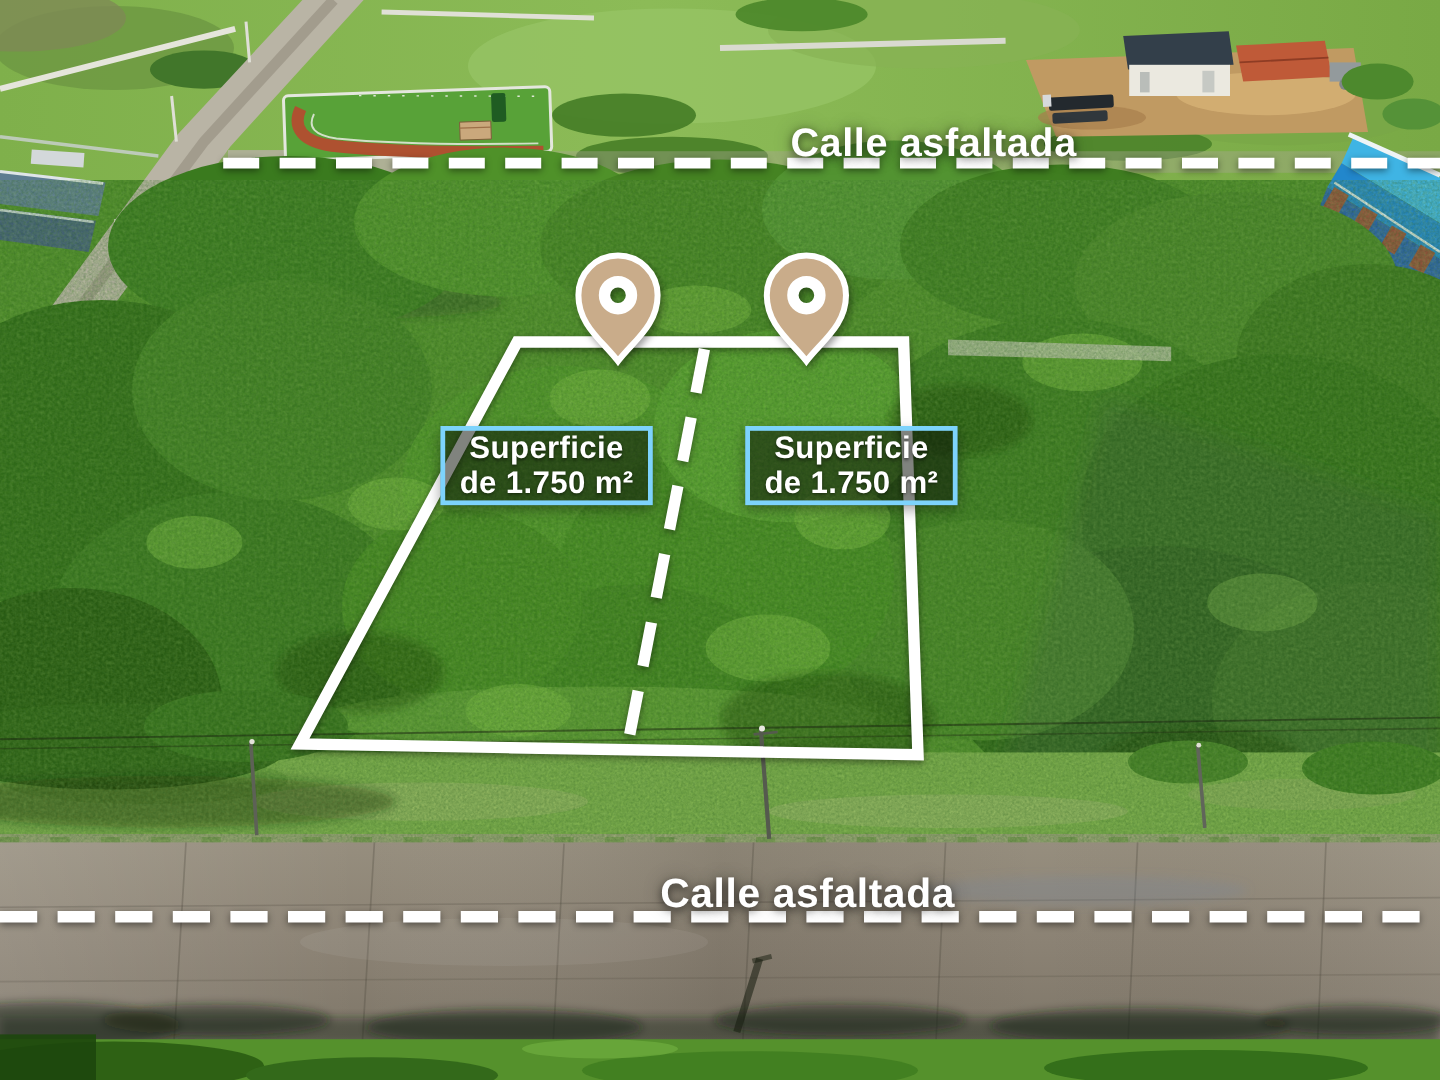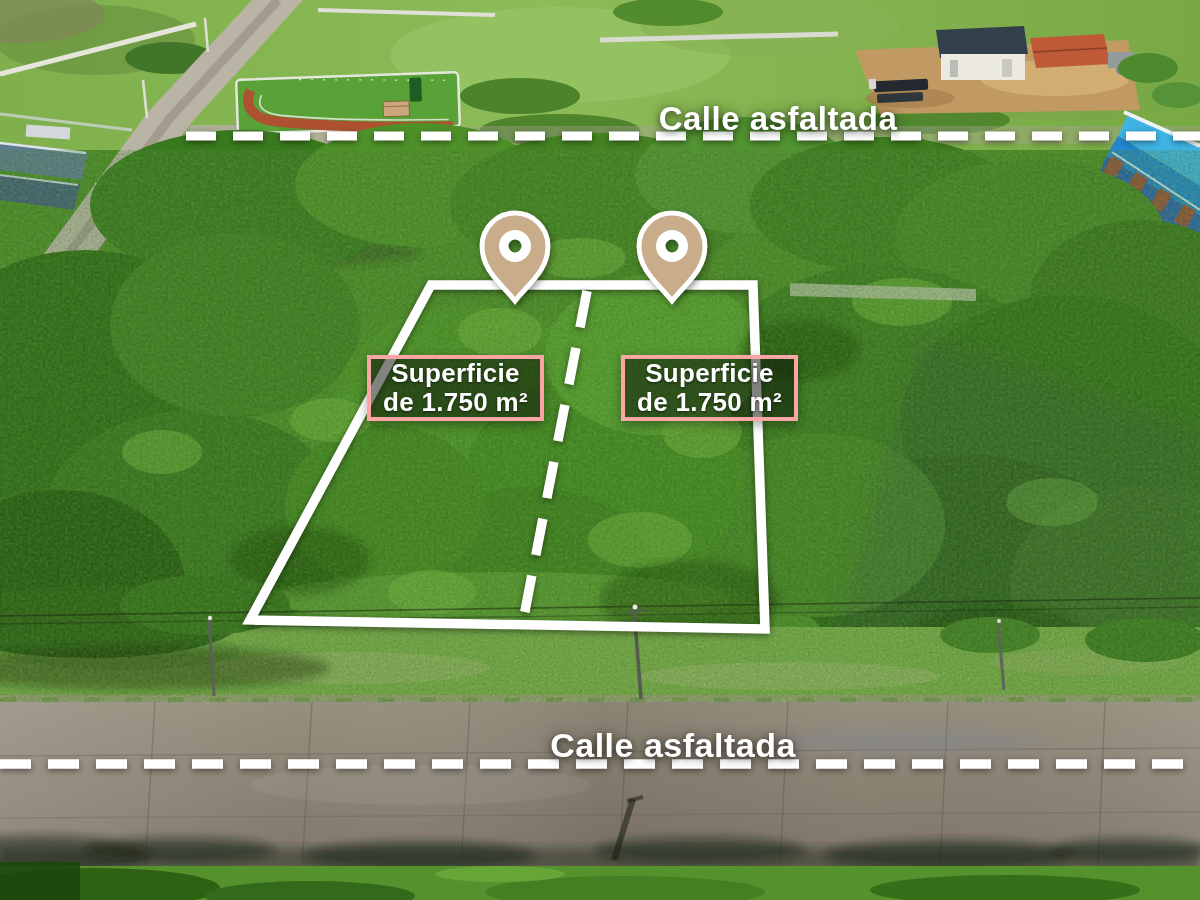--- a/index.html
+++ b/index.html
@@ -7,21 +7,21 @@
          font-family:"Liberation Sans",sans-serif;background:#4e8c28;}
   .stage svg{position:absolute;left:0;top:0;width:1200px;height:900px;display:block;}
   .shadowline{filter:drop-shadow(0 2px 3px rgba(0,0,0,.45));}
   .pin{filter:drop-shadow(2px 3px 3px rgba(0,0,0,.38));}
   .street-label{position:absolute;transform:translateX(-50%);color:#fff;font-weight:700;
     letter-spacing:.5px;white-space:nowrap;
     text-shadow:0 2px 7px rgba(0,0,0,.6),0 0 16px rgba(0,0,0,.28);}
   .street-label.top{left:778px;top:100px;font-size:33px;}
   .street-label.bottom{left:673px;top:726px;font-size:34px;}
   .parcel-box{position:absolute;box-sizing:border-box;width:177px;height:66px;
-    border:4px solid #fca5a5;background:rgba(12,17,7,.52);color:#fff;
+    border:4px solid #7dd3fc;background:rgba(12,17,7,.52);color:#fff;
     display:flex;flex-direction:column;align-items:center;justify-content:center;
     font-size:26px;font-weight:700;line-height:29px;letter-spacing:.3px;
     text-shadow:0 1px 3px rgba(0,0,0,.55);box-shadow:0 4px 10px rgba(0,0,0,.35);}
   .parcel-box.left{left:367px;top:355px;}
   .parcel-box.right{left:621px;top:355px;}
 </style>
 </head>
 <body>
 
 <div class="stage">

